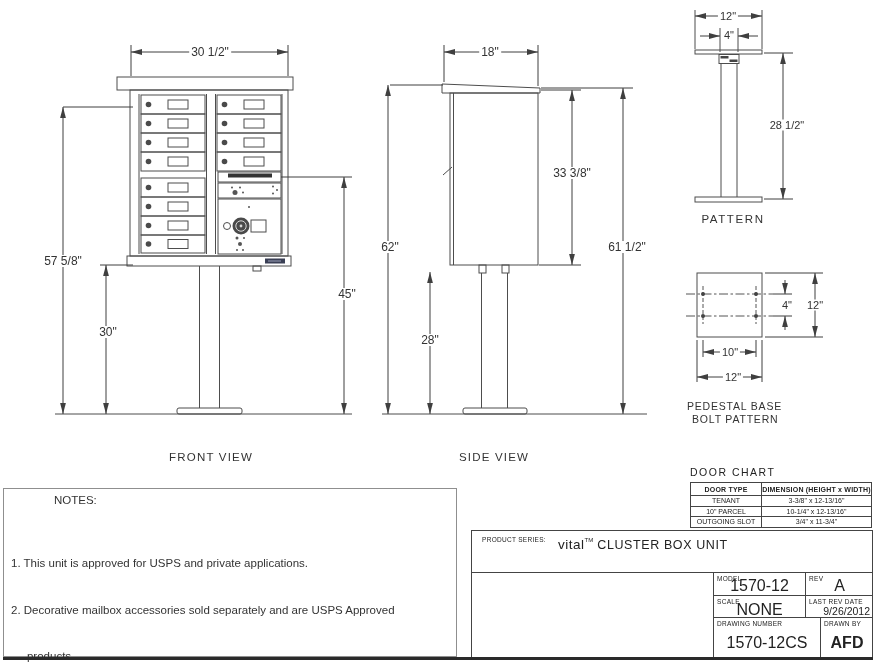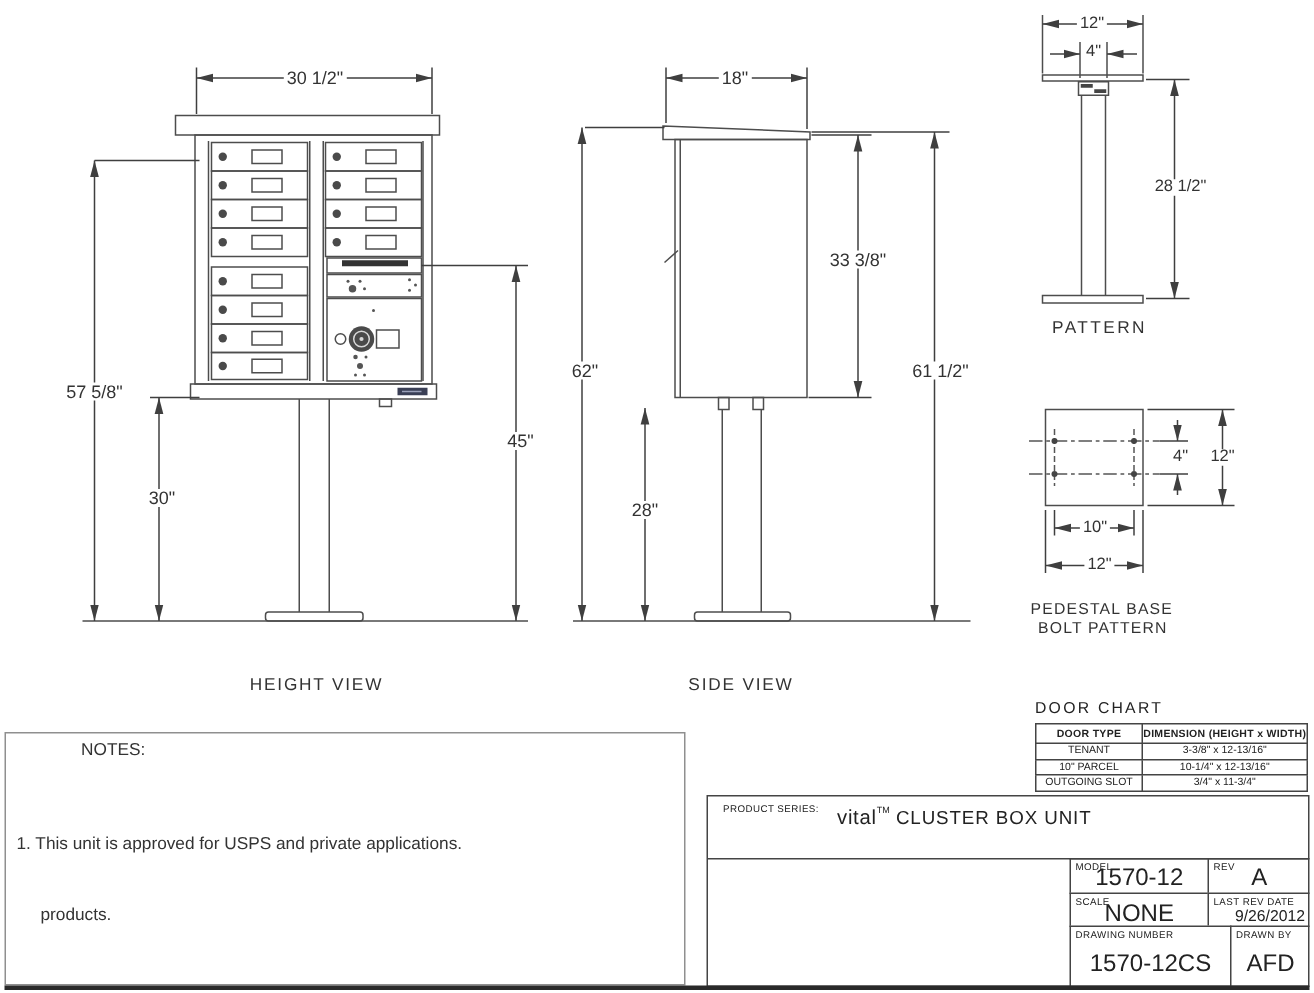--- a/index.html
+++ b/index.html
@@ -251,21 +251,21 @@
         <line x1="697" y1="377" x2="762" y2="377" marker-start="url(#ar)" marker-end="url(#ar)"></line>
       </g>
     </g>
   </svg>
 
 
   <div class="dim" style="left:210px;top:52px;">30 1/2"</div>
   <div class="dim" style="left:63px;top:261px;">57 5/8"</div>
   <div class="dim" style="left:108px;top:332px;">30"</div>
   <div class="dim" style="left:347px;top:294px;">45"</div>
-  <div class="viewlabel" style="left:211px;top:457px;">HEIGHT VIEW</div>
+  <div class="viewlabel" style="left:211px;top:457px;">FRONT VIEW</div>
 
   <div class="dim" style="left:490px;top:52px;">18"</div>
   <div class="dim" style="left:390px;top:247px;">62"</div>
   <div class="dim" style="left:572px;top:173px;">33 3/8"</div>
   <div class="dim" style="left:627px;top:247px;">61 1/2"</div>
   <div class="dim" style="left:430px;top:340px;">28"</div>
   <div class="viewlabel" style="left:494px;top:457px;">SIDE VIEW</div>
 
   <div class="dim small" style="left:728px;top:16px;">12"</div>
   <div class="dim small" style="left:729px;top:35px;">4"</div>
@@ -302,20 +302,21 @@
         <td>3/4" x 11-3/4"</td>
       </tr>
     </tbody>
       </table>
   </div>
 
   <div id="notes-box">
     <div id="notes-title">NOTES:</div>
     <div id="notes-lines">
       <div>1. This unit is approved for USPS and private applications.</div>
+      <div>2. Decorative mailbox accessories sold separately and are USPS Approved</div>
       <div>     products.</div>
       
       
       
       
       
     </div>
   </div>
 
   <div id="title-block">
@@ -339,19 +340,19 @@
       <div class="tb-cell" style="left:92px;top:23px;width:68px;height:22px;">
         <span class="tb-label">LAST REV DATE</span>
         <span class="tb-value" style="top:9px;font-size:10.5px;text-align:right;right:3px;">9/26/2012</span>
       </div>
       <div class="tb-cell" style="left:0;top:45px;width:107px;height:41px;">
         <span class="tb-label">DRAWING NUMBER</span>
         <span class="tb-value" style="top:16px;">1570-12CS</span>
       </div>
       <div class="tb-cell" style="left:107px;top:45px;width:53px;height:41px;">
         <span class="tb-label">DRAWN BY</span>
-        <span class="tb-value" style="top:16px;">AFD</span>
+        <span class="tb-value" style="top:16px;font-weight:bold;">AFD</span>
       </div>
     </div>
   </div>
 
   <div id="bottom-rule"></div>
 </div>
 
 </body></html>

